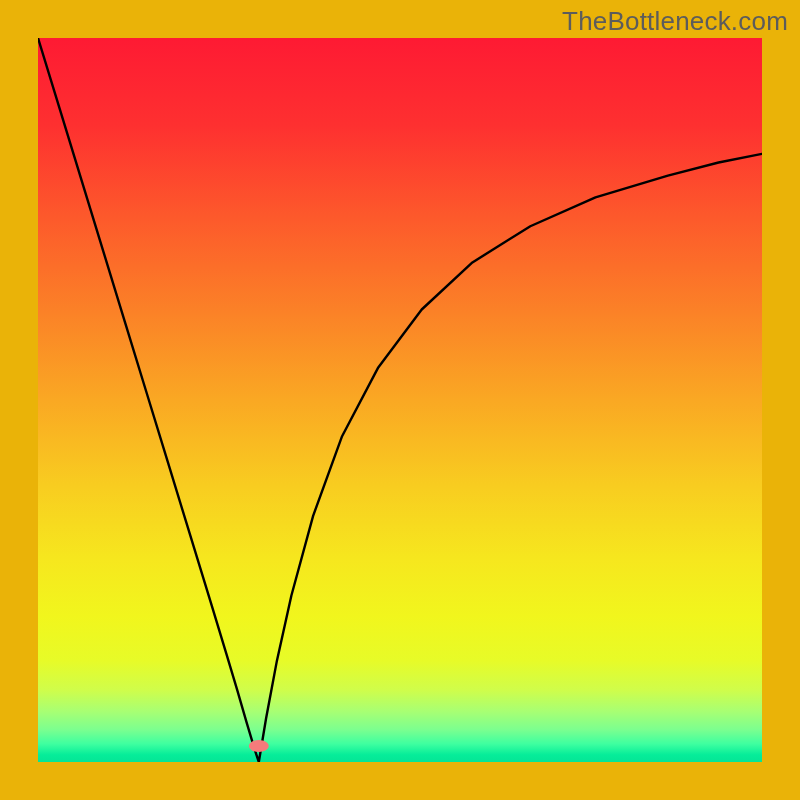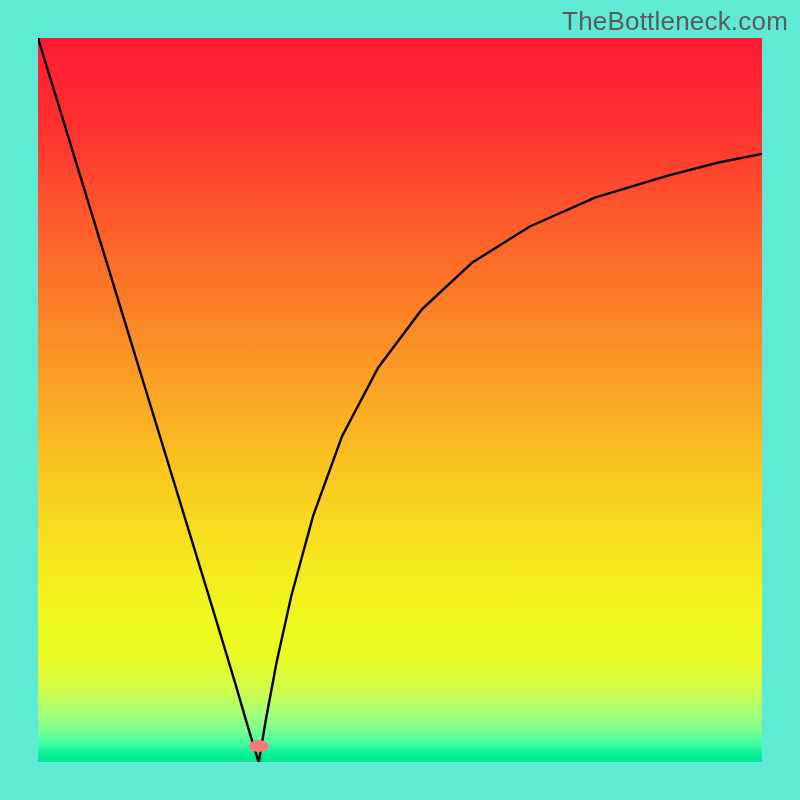--- a/index.html
+++ b/index.html
@@ -8,21 +8,21 @@
     width: 800px;
     height: 800px;
     background: #000000;
     font-family: Arial, Helvetica, sans-serif;
     overflow: hidden;
   }
   .outer {
     position: relative;
     width: 800px;
     height: 800px;
-    background: #5eead4;
+    background: #eab308;
   }
   .watermark {
     position: absolute;
     top: 6px;
     right: 12px;
     color: #5c5c5c;
     font-size: 26px;
     font-weight: 400;
     font-family: Arial, Helvetica, sans-serif;
     letter-spacing: 0.2px;

